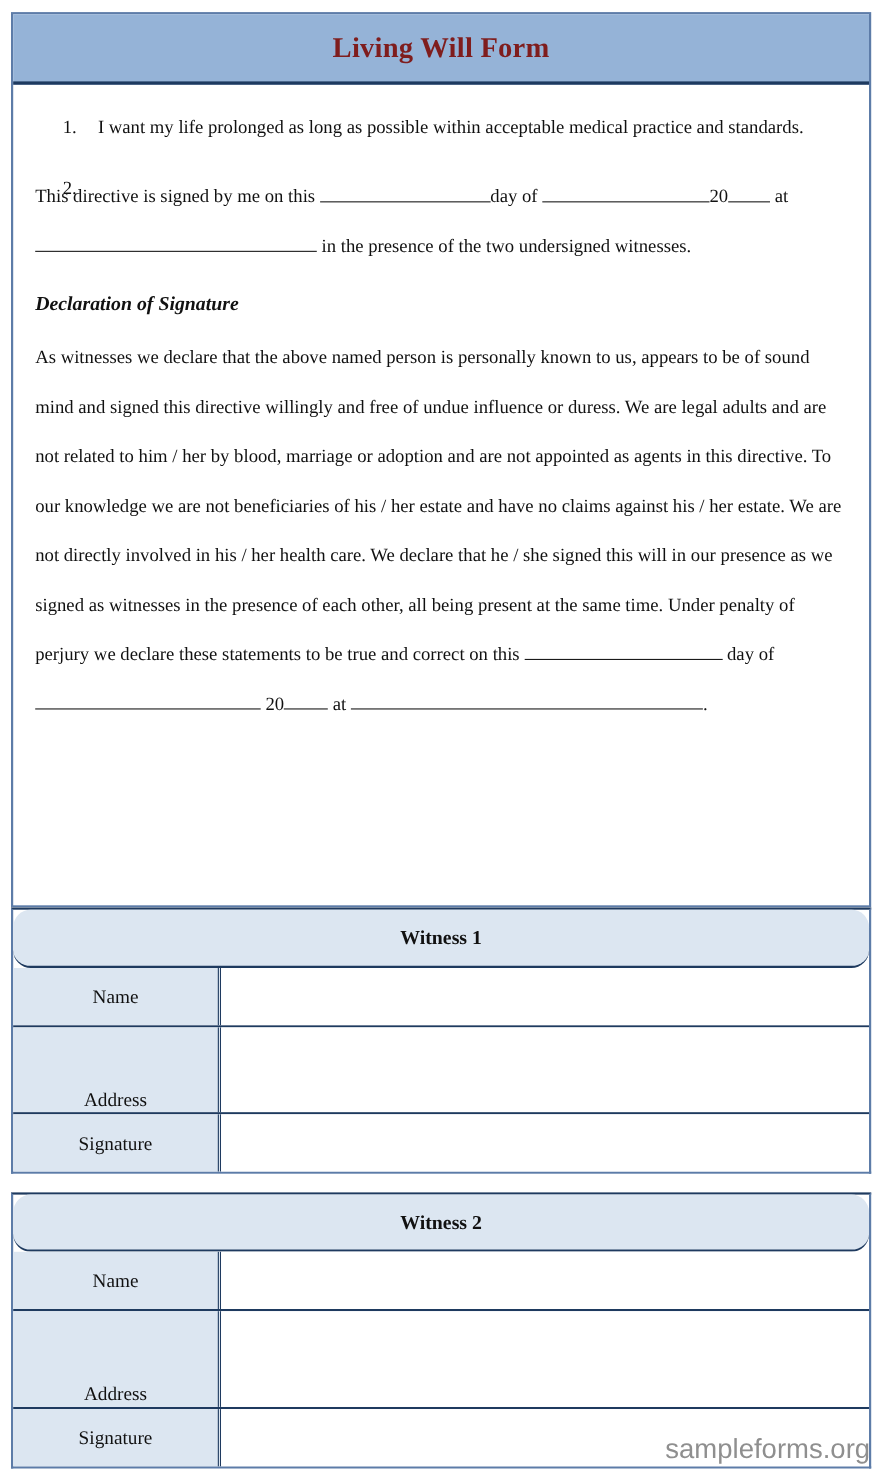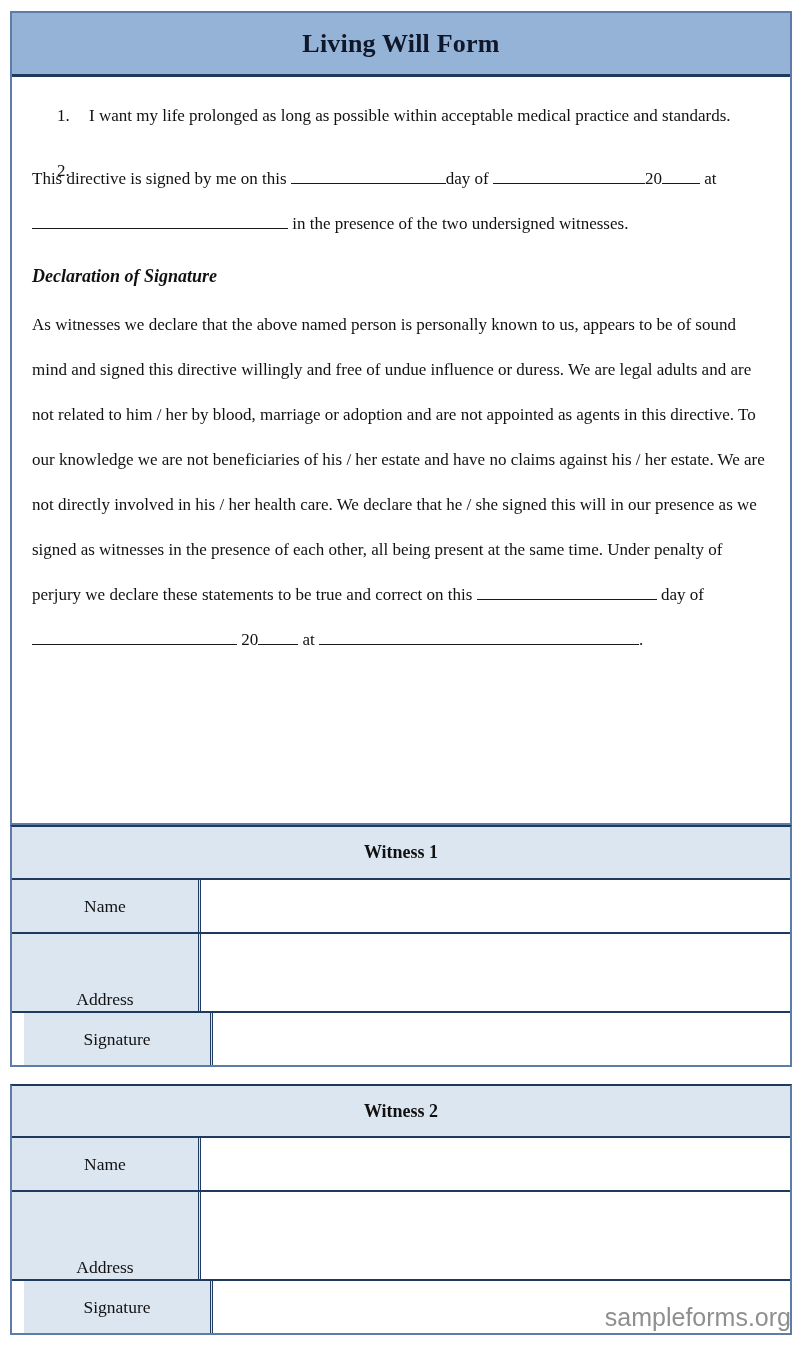--- a/index.html
+++ b/index.html
@@ -18,21 +18,21 @@
     border:2px solid var(--c-border_outer,#5d7ca8);
     background:#fff;
   }
   .form-header{
     height:61px;
     background:var(--c-header_fill,#95b3d7);
     border-bottom:3px solid var(--c-border_dark,#1e3a5f);
     display:flex;align-items:center;justify-content:center;
   }
   .form-title{
-    font-size:26px;font-weight:bold;color:#0f172a;letter-spacing:.2px;text-align:center;
+    font-size:26px;font-weight:bold;color:#7f1d1d;letter-spacing:.2px;text-align:center;
   }
   .form-body{
     padding:16px 22px 0 20px;
     font-size:17px;line-height:45px;
   }
   
   .directive{
     position:relative;
     padding-left:57px;
     line-height:34px;
@@ -67,26 +67,26 @@
     border:2px solid var(--c-border_outer,#5d7ca8);
     border-top:2px solid var(--c-border_dark,#1e3a5f);
     background:#fff;
   }
   .wtable-1{top:825px;}
   .wtable-2{top:1084px;}
   .whead{
     background:var(--c-section_fill,#dce6f1);
     border-bottom:2px solid var(--c-border_dark,#1e3a5f);
     display:flex;align-items:center;justify-content:center;
-    font-weight:bold;font-size:18px;
+    font-weight:bold;font-size:18px;border-radius:16px;
   }
   .wtable-1 .whead{height:51px;}
   .wtable-2 .whead{height:50px;}
   .wrow{display:flex;border-bottom:2px solid var(--c-border_dark,#1e3a5f);}
-  .wrow:last-child{border-bottom:none;padding-left:12px;}
+  .wrow:last-child{border-bottom:none;}
   .wlabel{
     width:189px;flex:0 0 189px;
     background:var(--c-section_fill,#dce6f1);
     border-right:3px double var(--c-border_dark,#1e3a5f);
     box-sizing:border-box;
     display:flex;align-items:center;justify-content:center;
     font-size:17.5px;
   }
   .wvalue{flex:1;background:#fff;}
   .row-name{height:52px;}

